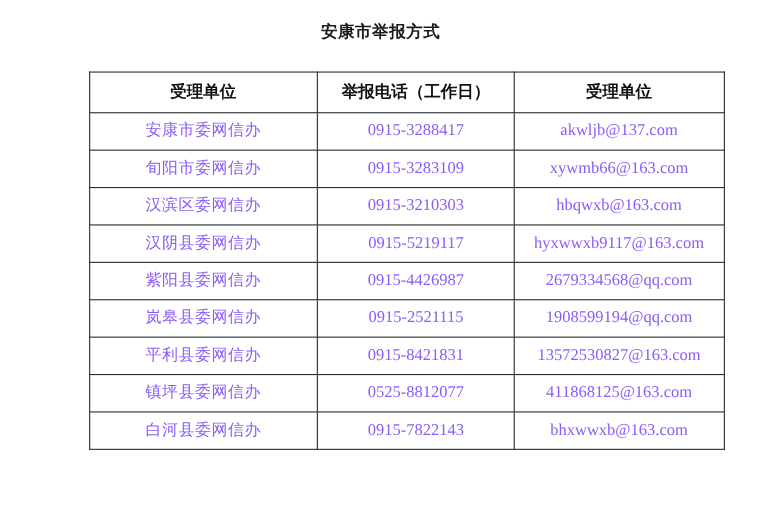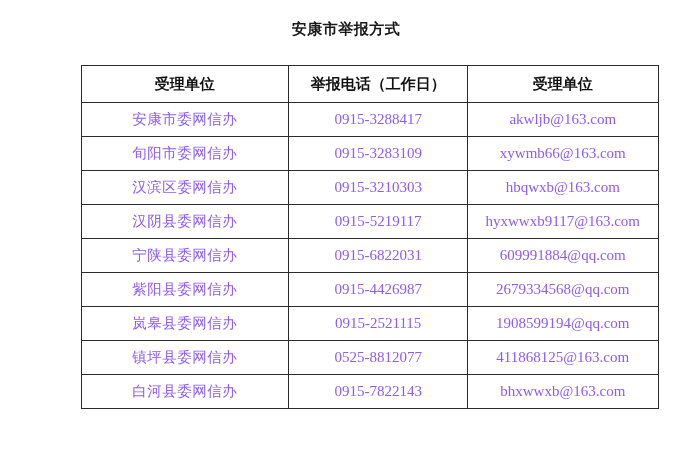--- a/index.html
+++ b/index.html
@@ -93,51 +93,51 @@
         <tr>
           <th>受理单位</th>
           <th>举报电话（工作日）</th>
           <th>受理单位</th>
         </tr>
       </thead>
       <tbody>
         <tr>
           <td class="cell-unit">安康市委网信办</td>
           <td class="cell-phone">0915-3288417</td>
-          <td class="cell-email">akwljb@163.com</td>
+          <td class="cell-email">akwljb@137.com</td>
         </tr>
         <tr>
           <td class="cell-unit">旬阳市委网信办</td>
           <td class="cell-phone">0915-3283109</td>
           <td class="cell-email">xywmb66@163.com</td>
         </tr>
         <tr>
           <td class="cell-unit">汉滨区委网信办</td>
           <td class="cell-phone">0915-3210303</td>
           <td class="cell-email">hbqwxb@163.com</td>
         </tr>
         <tr>
           <td class="cell-unit">汉阴县委网信办</td>
           <td class="cell-phone">0915-5219117</td>
           <td class="cell-email">hyxwwxb9117@163.com</td>
         </tr>
         <tr>
-          <td class="cell-unit">宁陕县委网信办</td>
-          <td class="cell-phone">0915-6822031</td>
-          <td class="cell-email">609991884@qq.com</td>
-        </tr>
-        <tr>
           <td class="cell-unit">紫阳县委网信办</td>
           <td class="cell-phone">0915-4426987</td>
           <td class="cell-email">2679334568@qq.com</td>
         </tr>
         <tr>
           <td class="cell-unit">岚皋县委网信办</td>
           <td class="cell-phone">0915-2521115</td>
           <td class="cell-email">1908599194@qq.com</td>
+        </tr>
+        <tr>
+          <td class="cell-unit">平利县委网信办</td>
+          <td class="cell-phone">0915-8421831</td>
+          <td class="cell-email">13572530827@163.com</td>
         </tr>
         <tr>
           <td class="cell-unit">镇坪县委网信办</td>
           <td class="cell-phone">0525-8812077</td>
           <td class="cell-email">411868125@163.com</td>
         </tr>
         <tr>
           <td class="cell-unit">白河县委网信办</td>
           <td class="cell-phone">0915-7822143</td>
           <td class="cell-email">bhxwwxb@163.com</td>

